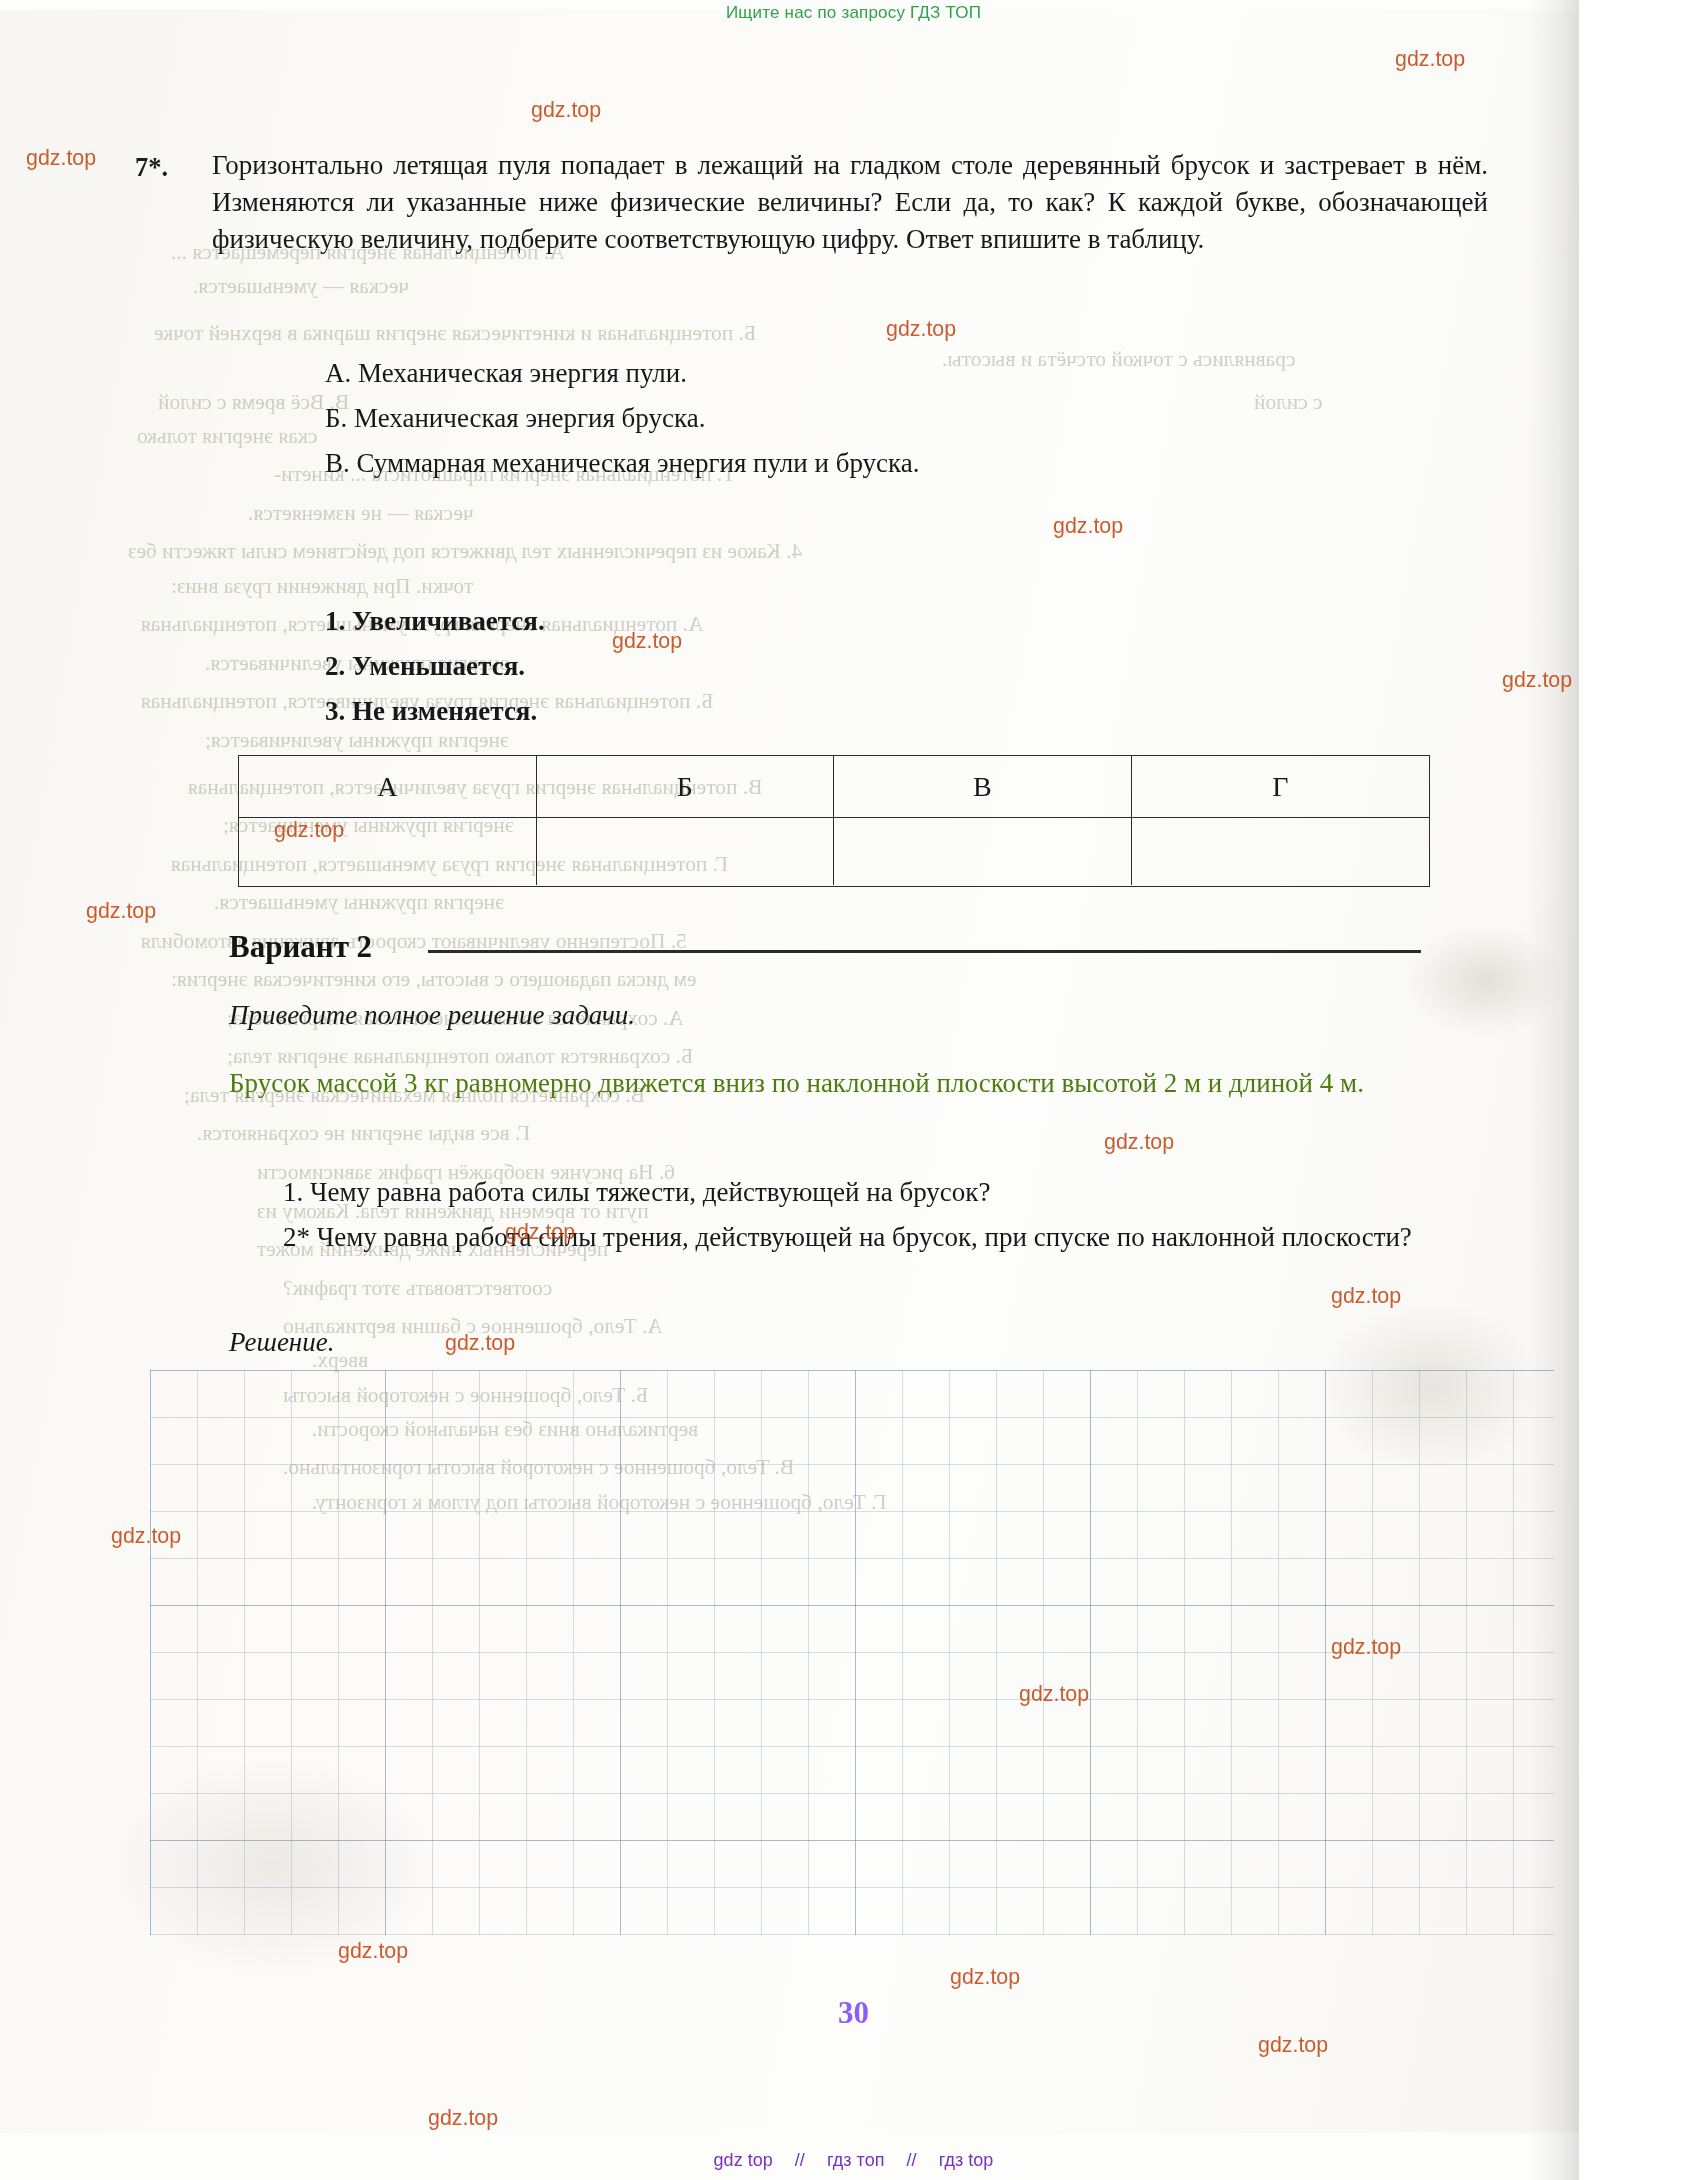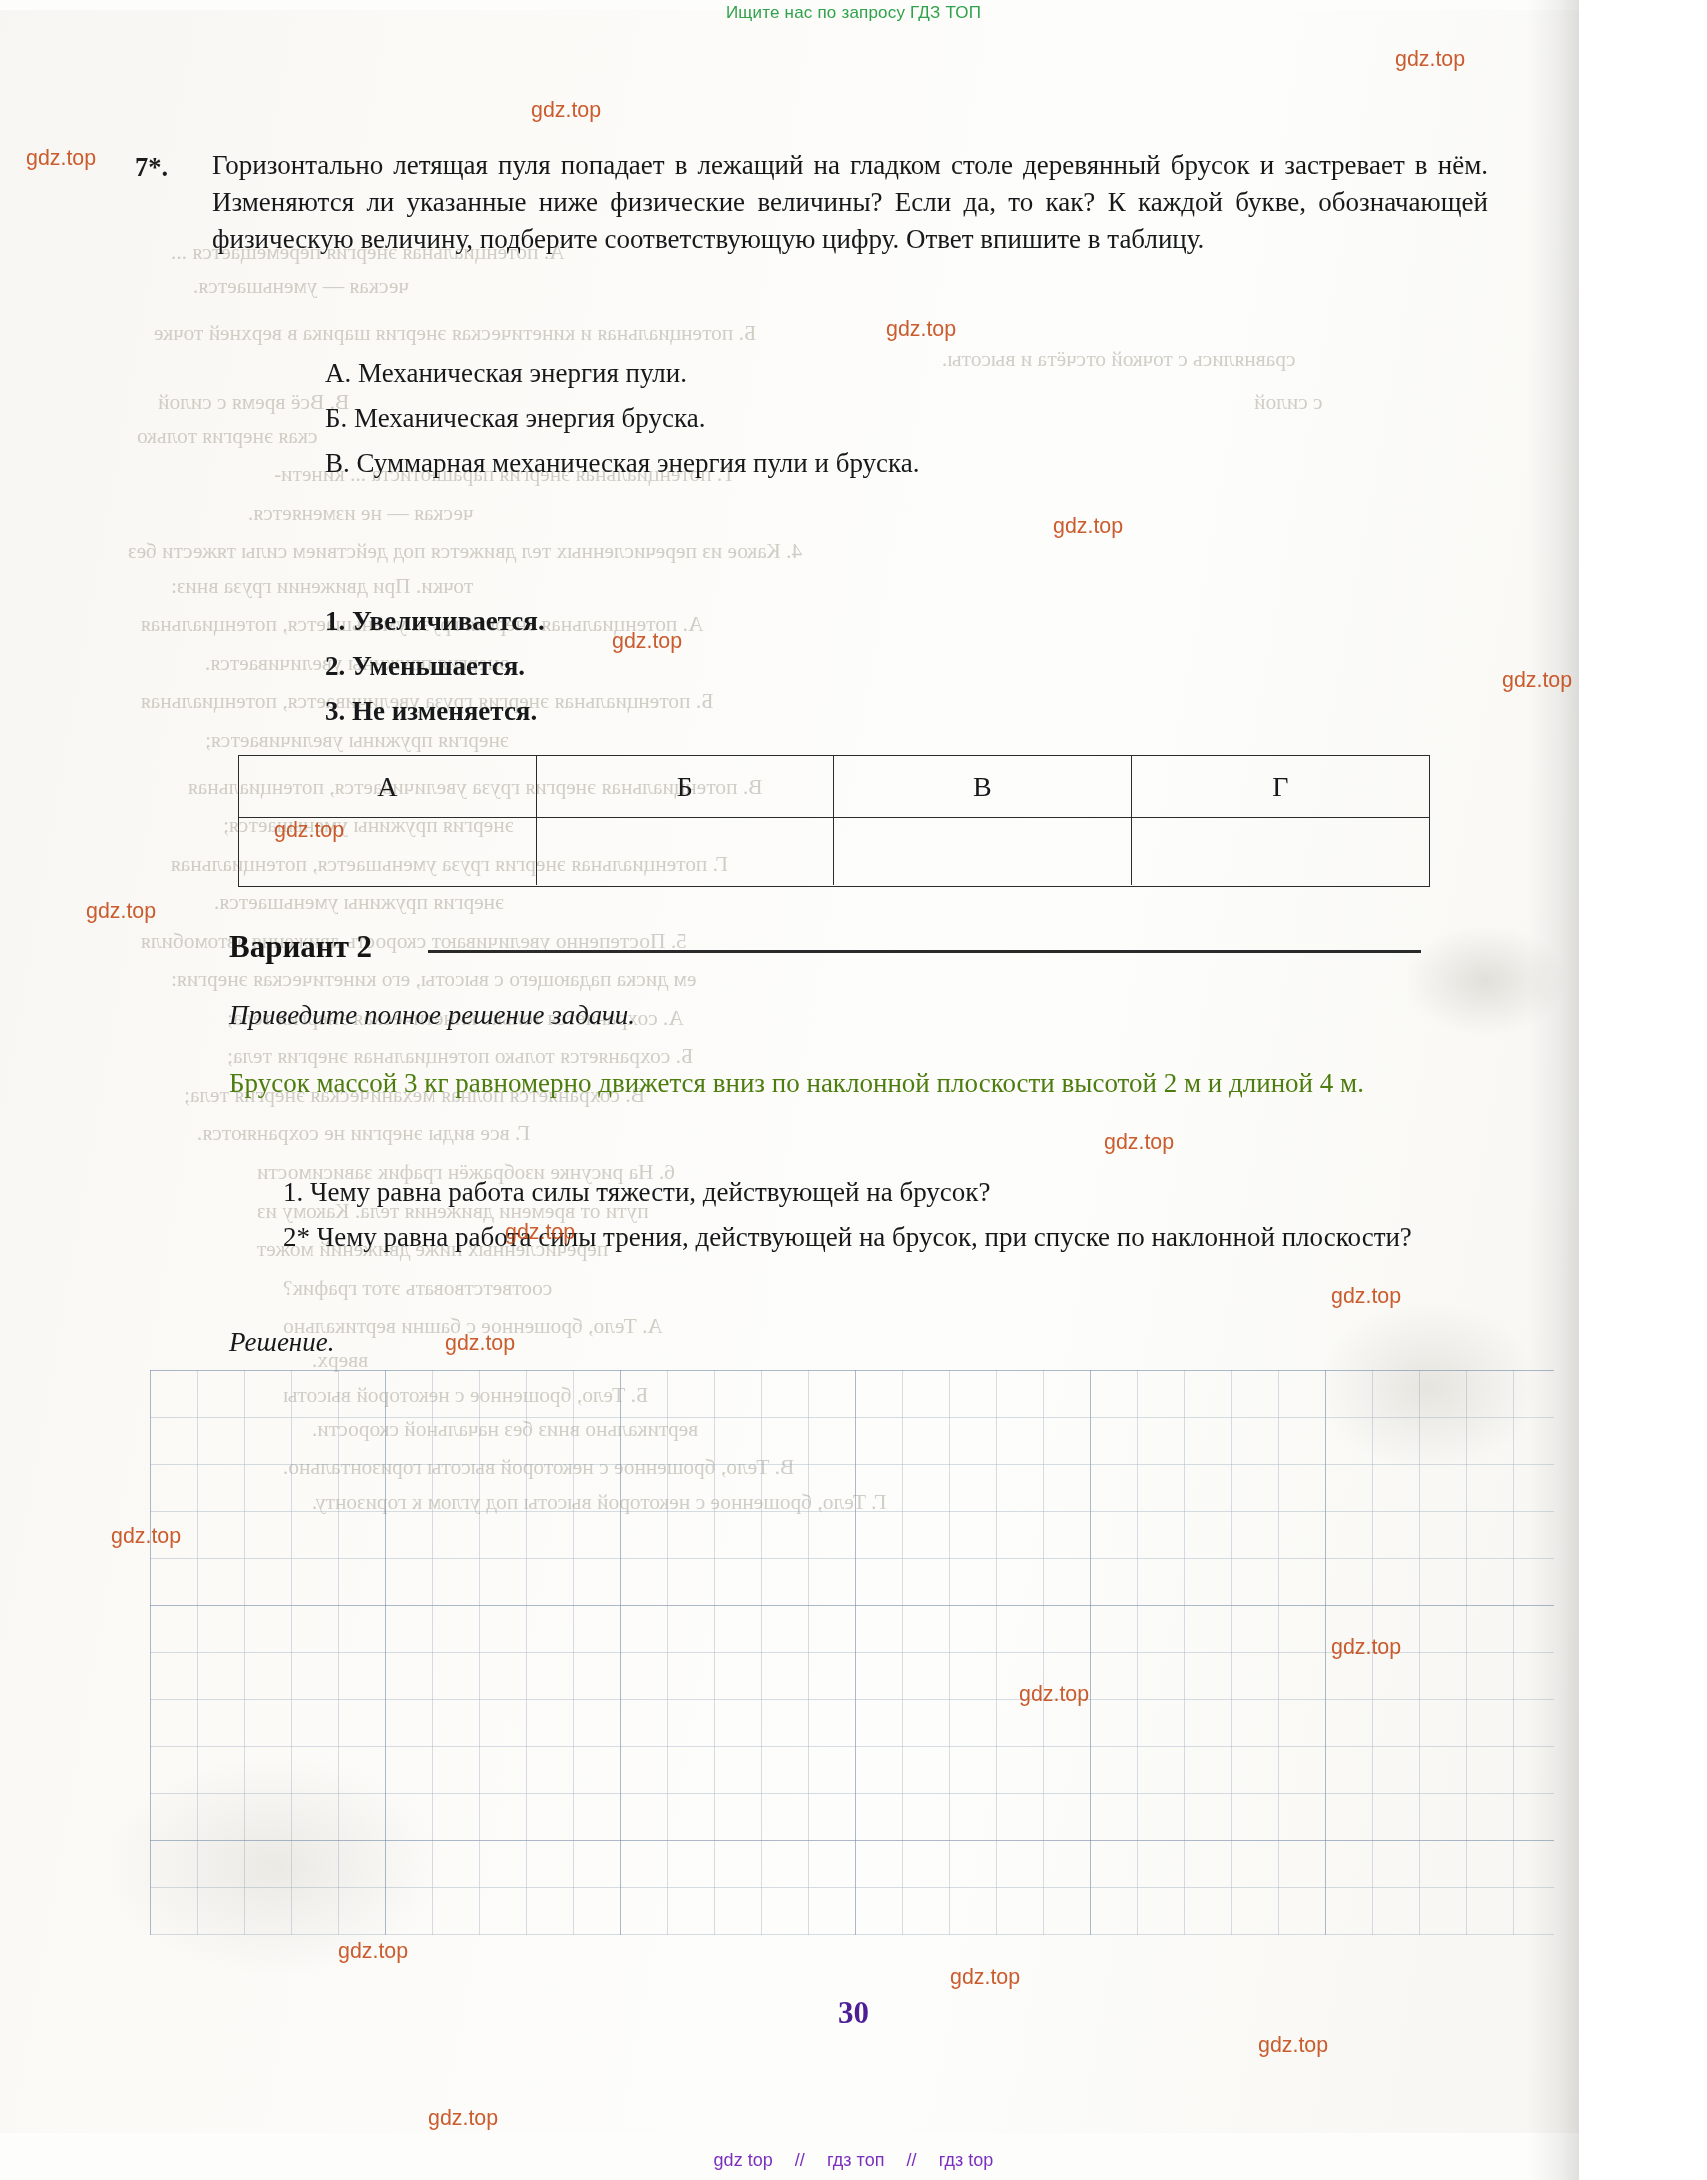--- a/index.html
+++ b/index.html
@@ -218,21 +218,21 @@
       repeating-linear-gradient(to bottom, rgba(110,130,165,0.5) 0px, rgba(110,130,165,0.5) 1.3px, rgba(0,0,0,0) 1.3px, rgba(0,0,0,0) 235px);
     opacity: 0.8;
   }
   .page-num {
     position: absolute;
     left: 0; top: 1995px;
     width: 1707px;
     text-align: center;
     font-size: 31px;
     font-weight: bold;
-    color: #4c1d95;
+    color: #8b5cf6;
   }
   .blob {
     position: absolute;
     border-radius: 50%;
     pointer-events: none;
   }
 </style>
 </head>
 <body>
 

